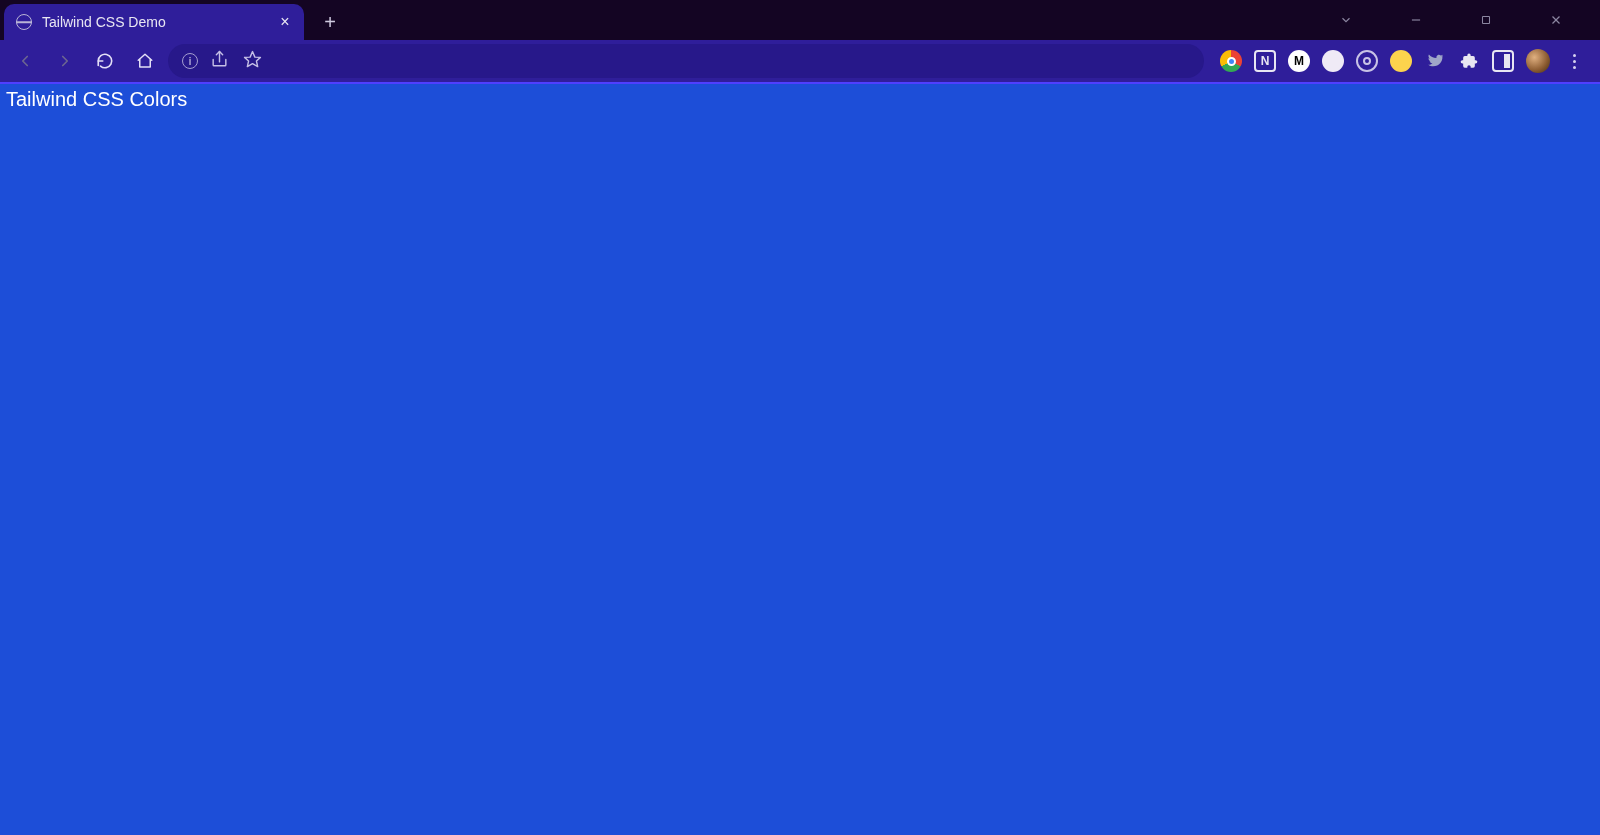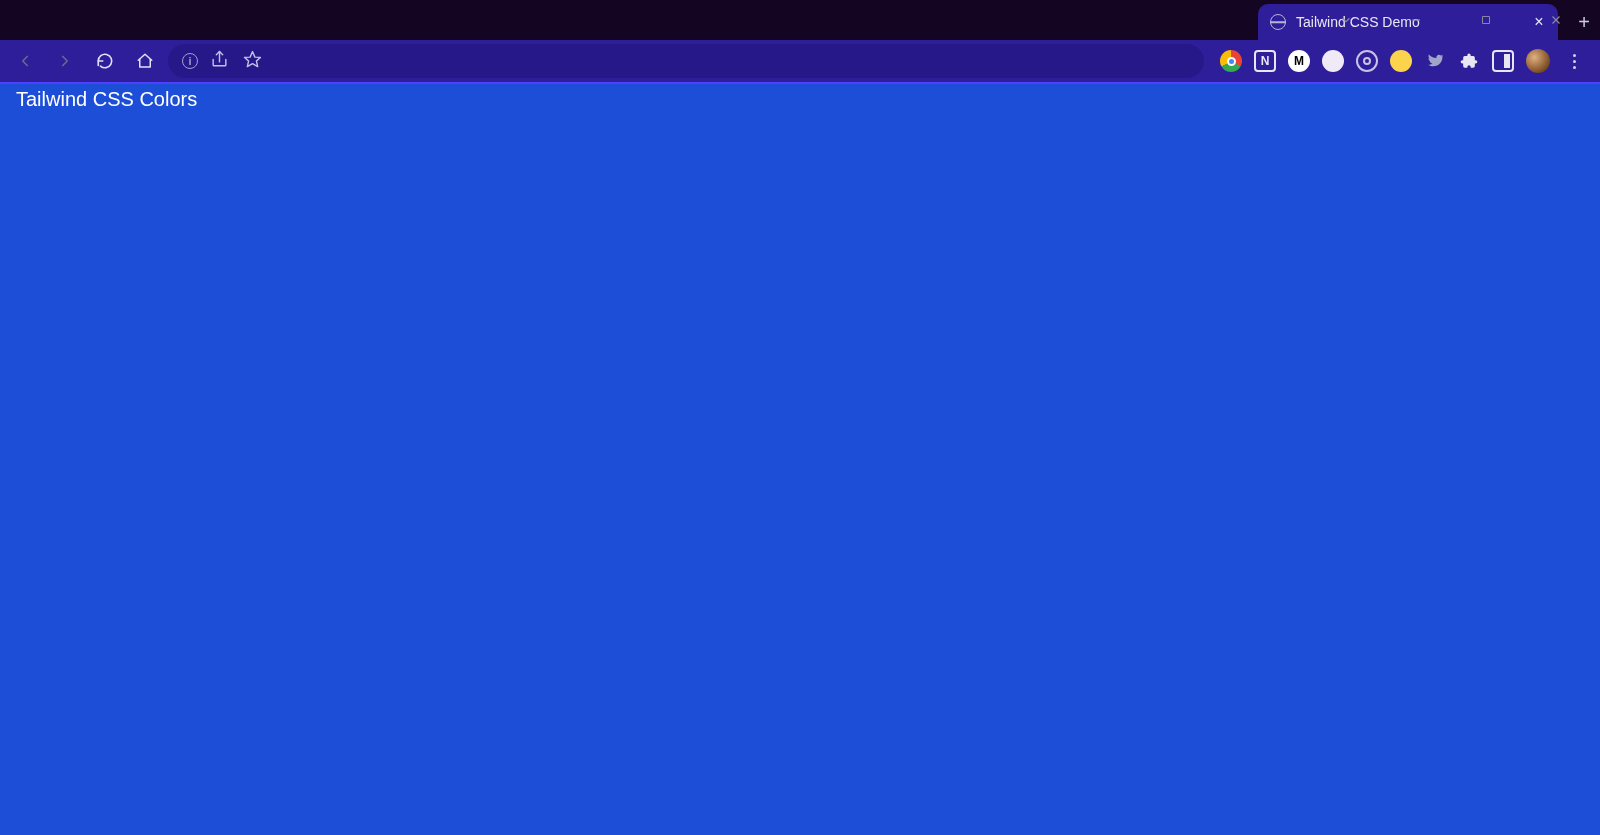--- a/index.html
+++ b/index.html
@@ -12,21 +12,20 @@
     }
 
     
     .tabstrip {
       height: 40px;
       background: #140523;
       display: flex;
       align-items: flex-end;
       padding-left: 4px;
       position: relative;
-      justify-content: flex-end;
     }
     .tab {
       display: flex;
       align-items: center;
       height: 36px;
       background: #2f1e9a;
       color: #e8e6f2;
       border-radius: 10px 10px 0 0;
       padding: 0 10px 0 12px;
       width: 300px;
@@ -131,21 +130,21 @@
     
     .viewport {
       width:100%;
       height: calc(835px - 40px - 44px);
       background:#1d4ed8;
     }
     .page-heading {
       color:#ffffff;
       font-size:20px;
       font-weight:400;
-      padding: 4px 16px;
+      padding: 4px 6px;
     }
   </style>
 </head>
 <body>
 
 <div class="tabstrip">
   <div class="tab">
     <span class="favicon"></span>
     <span class="title">Tailwind CSS Demo</span>
     <span class="close">×</span>

